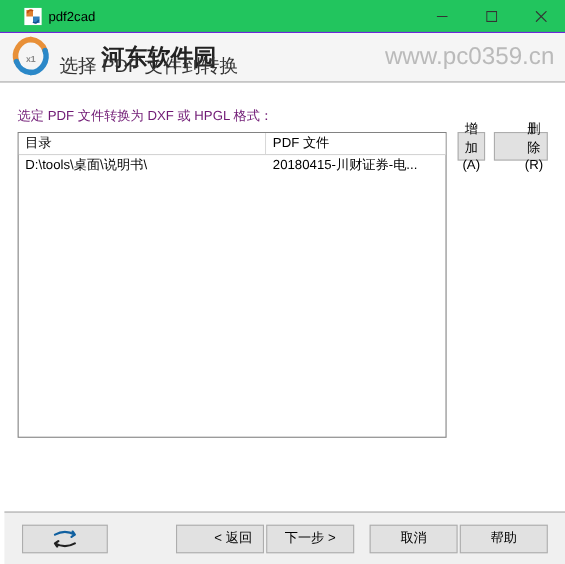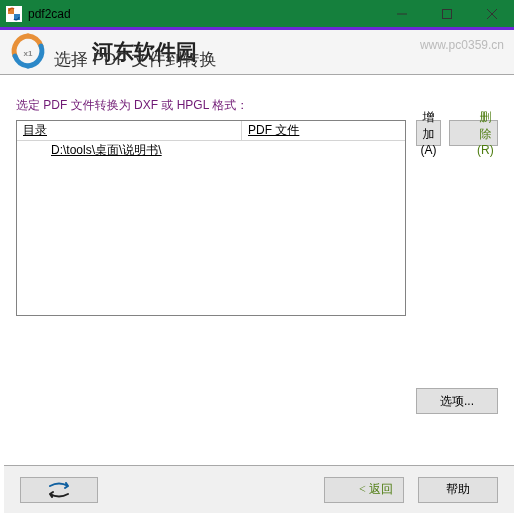--- a/index.html
+++ b/index.html
@@ -7,25 +7,25 @@
     font-family: "Microsoft YaHei", "SimSun", Tahoma, sans-serif;
     font-size: 12px;
     background: #fff;
     width: 514px;
     height: 513px;
     overflow: hidden;
     position: relative;
   }
   .titlebar {
     height: 30px;
-    background: #15803d;
-    border-bottom: 3px solid #6d28d9;
-    display: flex;
-    align-items: center;
-    padding-left: 6px;
+    background: #22c55e;
+    border-bottom: 1px solid #6d28d9;
+    display: flex;
+    align-items: center;
+    padding-left: 22px;
   }
   .titlebar .appicon {
     width: 16px; height: 16px;
     margin-right: 6px;
     display: inline-block;
   }
   .titlebar .title { flex: 1; color: #000; font-size: 12px; }
   .titlebar .winbtns { display: flex; height: 100%; }
   .titlebar .winbtn {
     width: 45px; height: 100%;
@@ -58,21 +58,21 @@
     position: absolute;
     left: 54px;
     bottom: 3px;
     font-size: 17px;
     color: #333;
   }
   .watermark {
     position: absolute;
     top: 38px;
     right: 10px;
-    font-size: 12px;
+    font-size: 22px;
     color: rgba(180,180,180,0.9);
     font-family: Arial, sans-serif;
     pointer-events: none;
     z-index: 50;
   }
   .content {
     padding: 22px 16px 0 16px;
     position: relative;
     height: calc(513px - 30px - 45px - 48px);
   }
@@ -82,23 +82,22 @@
     margin-bottom: 6px;
   }
   .mainrow {
     display: flex;
     gap: 10px;
   }
   .filetable {
     flex: 1;
     border: 1px solid #828282;
     background: #fff;
-    height: 196px;
+    height: 278px;
     overflow: hidden;
-    text-decoration: underline;
   }
   .filetable .thead {
     display: flex;
     background: #fff;
     border-bottom: 1px solid #d4d4d4;
     height: 20px;
   }
   .filetable .th {
     padding: 2px 6px;
     font-size: 12px;
@@ -115,42 +114,42 @@
     display: flex;
     height: 18px;
     font-size: 12px;
   }
   .filetable .td {
     padding: 1px 6px;
     overflow: hidden;
     white-space: nowrap;
     text-overflow: ellipsis;
   }
-  .filetable .td.c1 { width: 58%; margin-left: 28px; }
+  .filetable .td.c1 { width: 58%; }
   .filetable .td.c2 { width: 42%; }
   .sidebtns {
     width: 82px;
     display: flex;
     flex-direction: row;
     gap: 8px;
   }
   .btn {
     height: 26px;
     border: 1px solid #adadad;
     background: #e1e1e1;
     font-size: 12px;
     color: #000;
     display: flex;
     align-items: center;
     justify-content: center;
     cursor: pointer;
     font-family: inherit;
   }
   .btn.disabled {
-    color: #4d7c0f;
+    color: #000000;
     cursor: default;
     padding-left: 24px;
   }
   .options-row {
     margin-top: 72px;
     display: flex;
     justify-content: flex-end;
   }
   .options-row .btn { width: 82px; }
   .footer {
@@ -158,21 +157,20 @@
     bottom: 0;
     left: 4px;
     right: 0;
     height: 48px;
     border-top: 1px solid #a8a8a8;
     display: flex;
     align-items: center;
     padding: 0 16px;
     gap: 2px;
     background: #f0f0f0;
-    font-family: Liberation Serif, serif;
   }
   .footer .iconbtn {
     width: 78px;
     height: 26px;
     border: 1px solid #adadad;
     background: #e1e1e1;
     display: flex;
     align-items: center;
     justify-content: center;
     cursor: pointer;
@@ -235,20 +233,21 @@
 
   <div class="mainrow">
     <div class="filetable">
       <div class="thead">
         <div class="th c1">目录</div>
         <div class="th c2">PDF 文件</div>
       </div>
       <div class="tbody">
         <div class="tr">
           <div class="td c1">D:\tools\桌面\说明书\</div>
+          <div class="td c2">20180415-川财证券-电...</div>
         </div>
       </div>
     </div>
 
     <div class="sidebtns">
       <button class="btn">增加(A)</button>
       <button class="btn disabled">删除(R)</button>
     </div>
   </div>
 
@@ -259,15 +258,17 @@
 
 <div class="footer">
   <div class="iconbtn">
     <svg width="30" height="16" viewBox="0 0 30 16">
       <path d="M6 4 Q15 -1 24 4 L22 1 M24 4 L21 6" stroke="#1060a0" stroke-width="2" fill="none" stroke-linecap="round"></path>
       <path d="M24 12 Q15 17 6 12 L8 15 M6 12 L9 10" stroke="#202020" stroke-width="2" fill="none" stroke-linecap="round"></path>
     </svg>
   </div>
   <div class="spacer"></div>
   <button class="btn disabled">&lt; 返回</button>
+  <button class="btn">下一步 &gt;</button>
   <div style="width:10px"></div>
+  <button class="btn">取消</button>
   <button class="btn">帮助</button>
 </div>
 
 </body></html>

